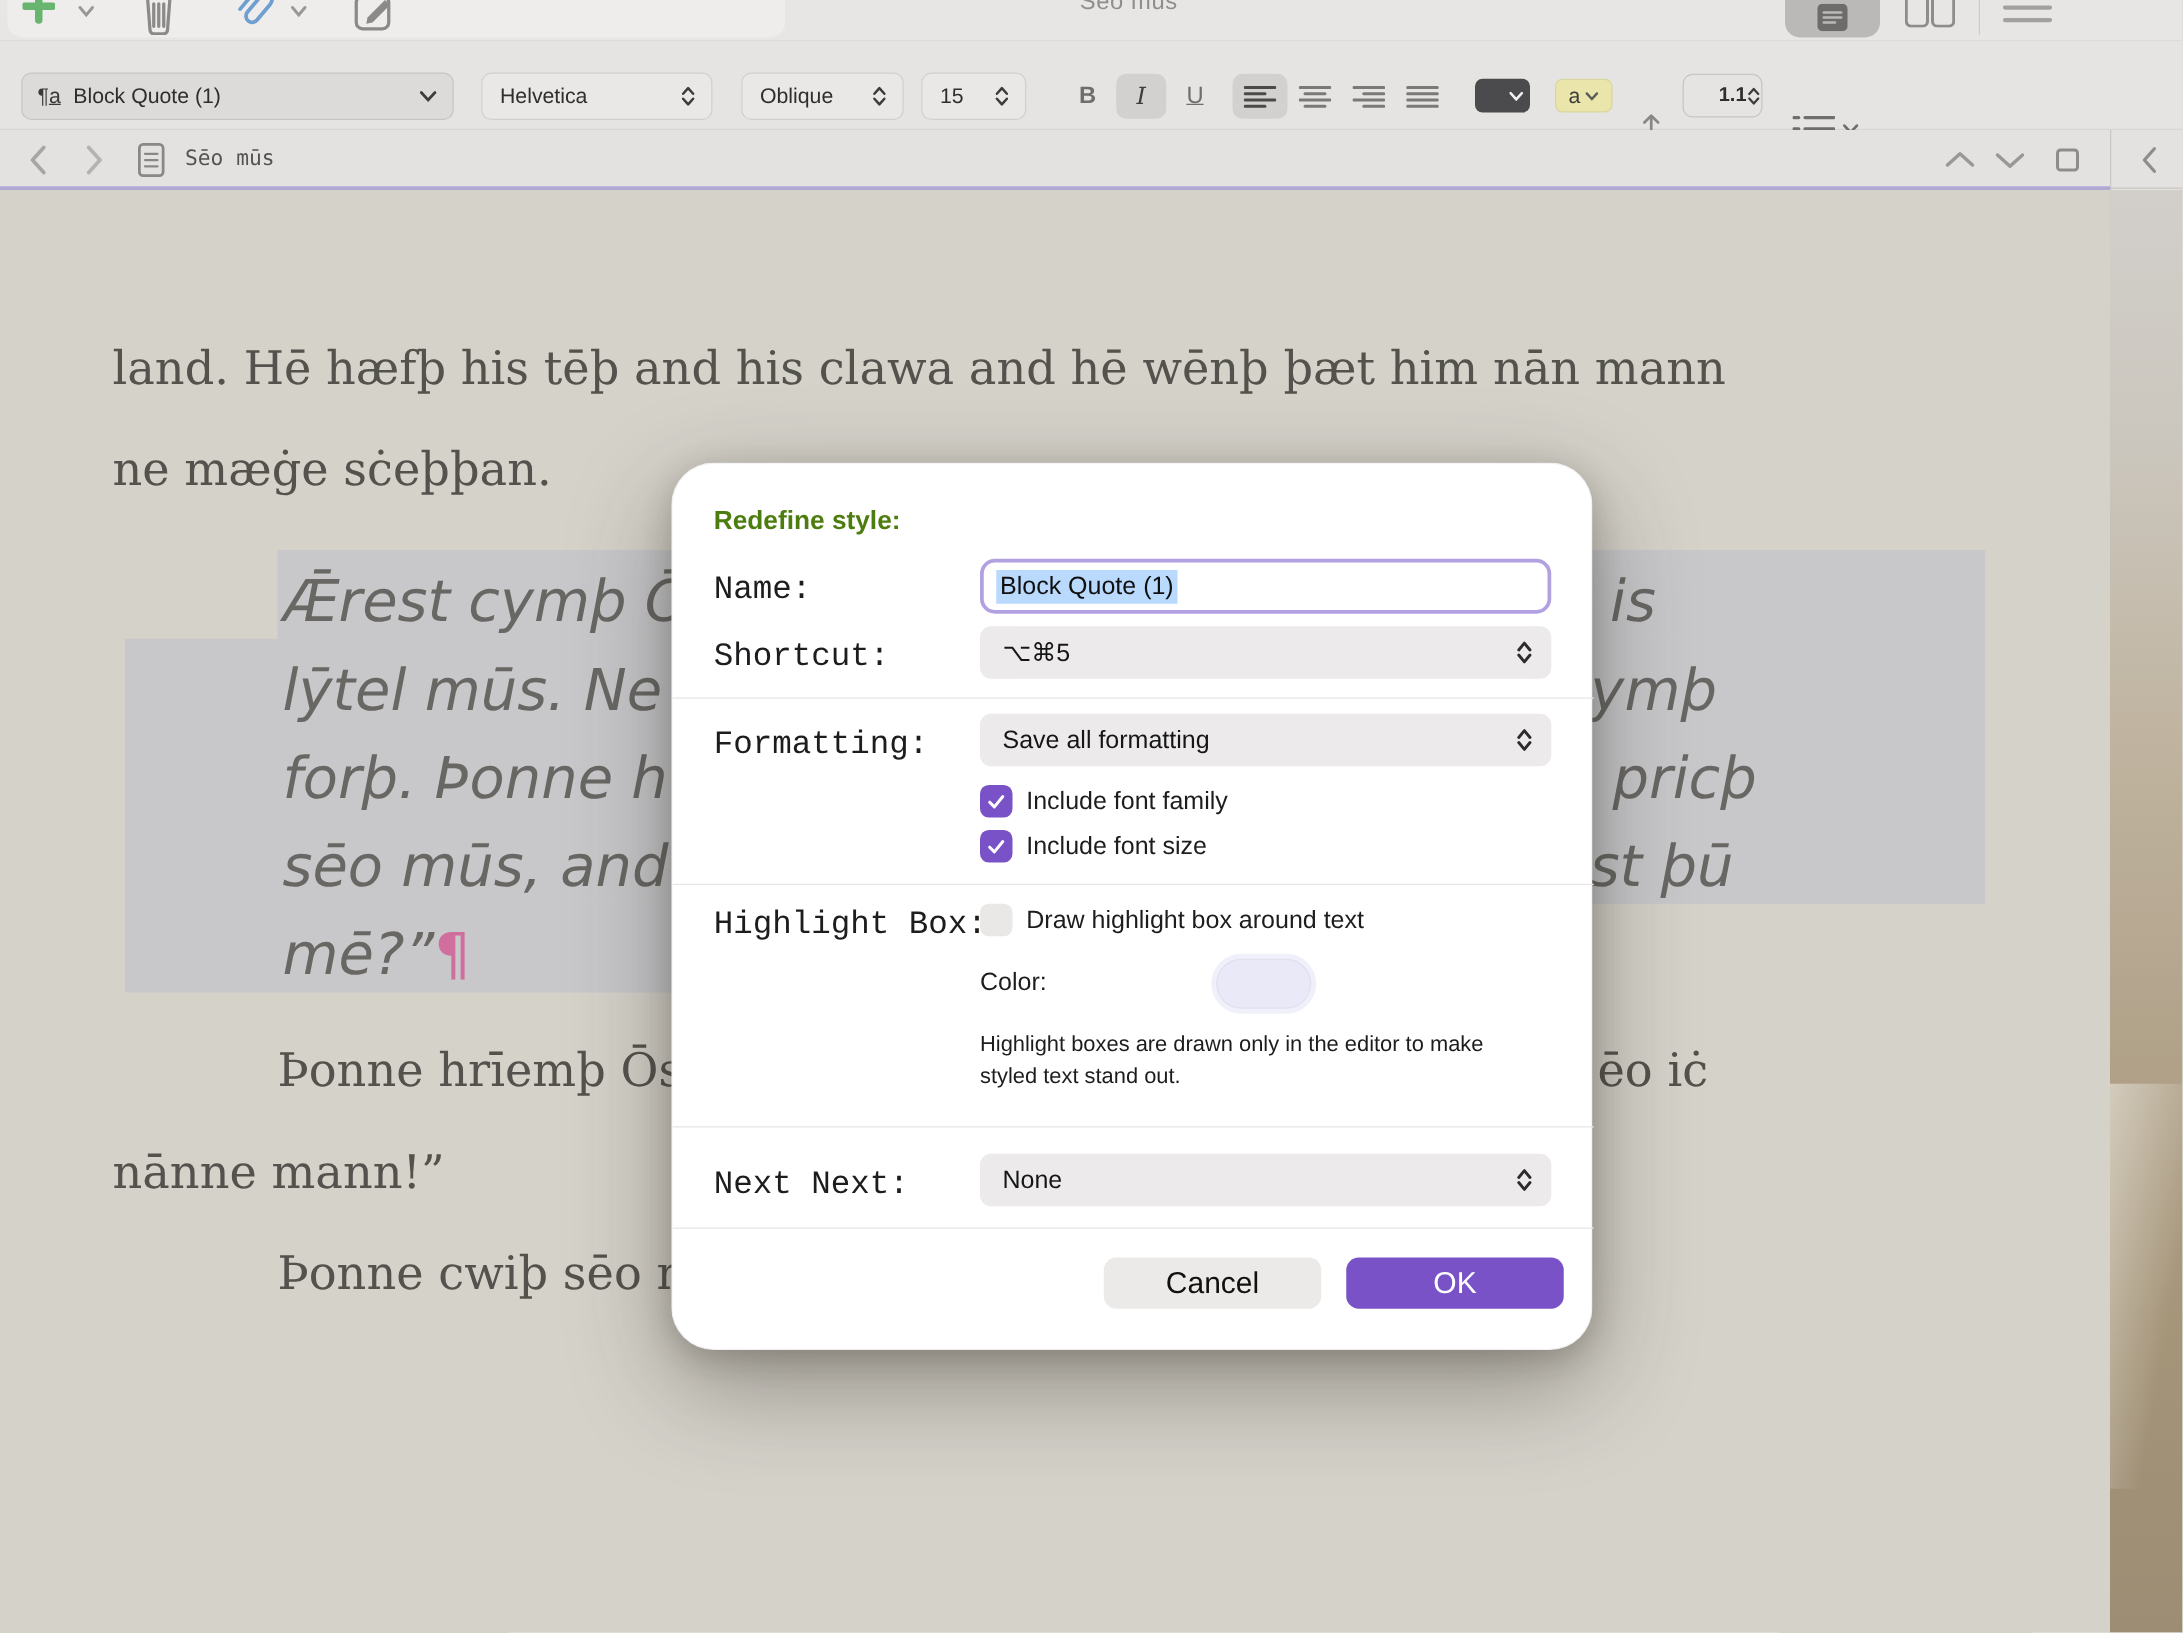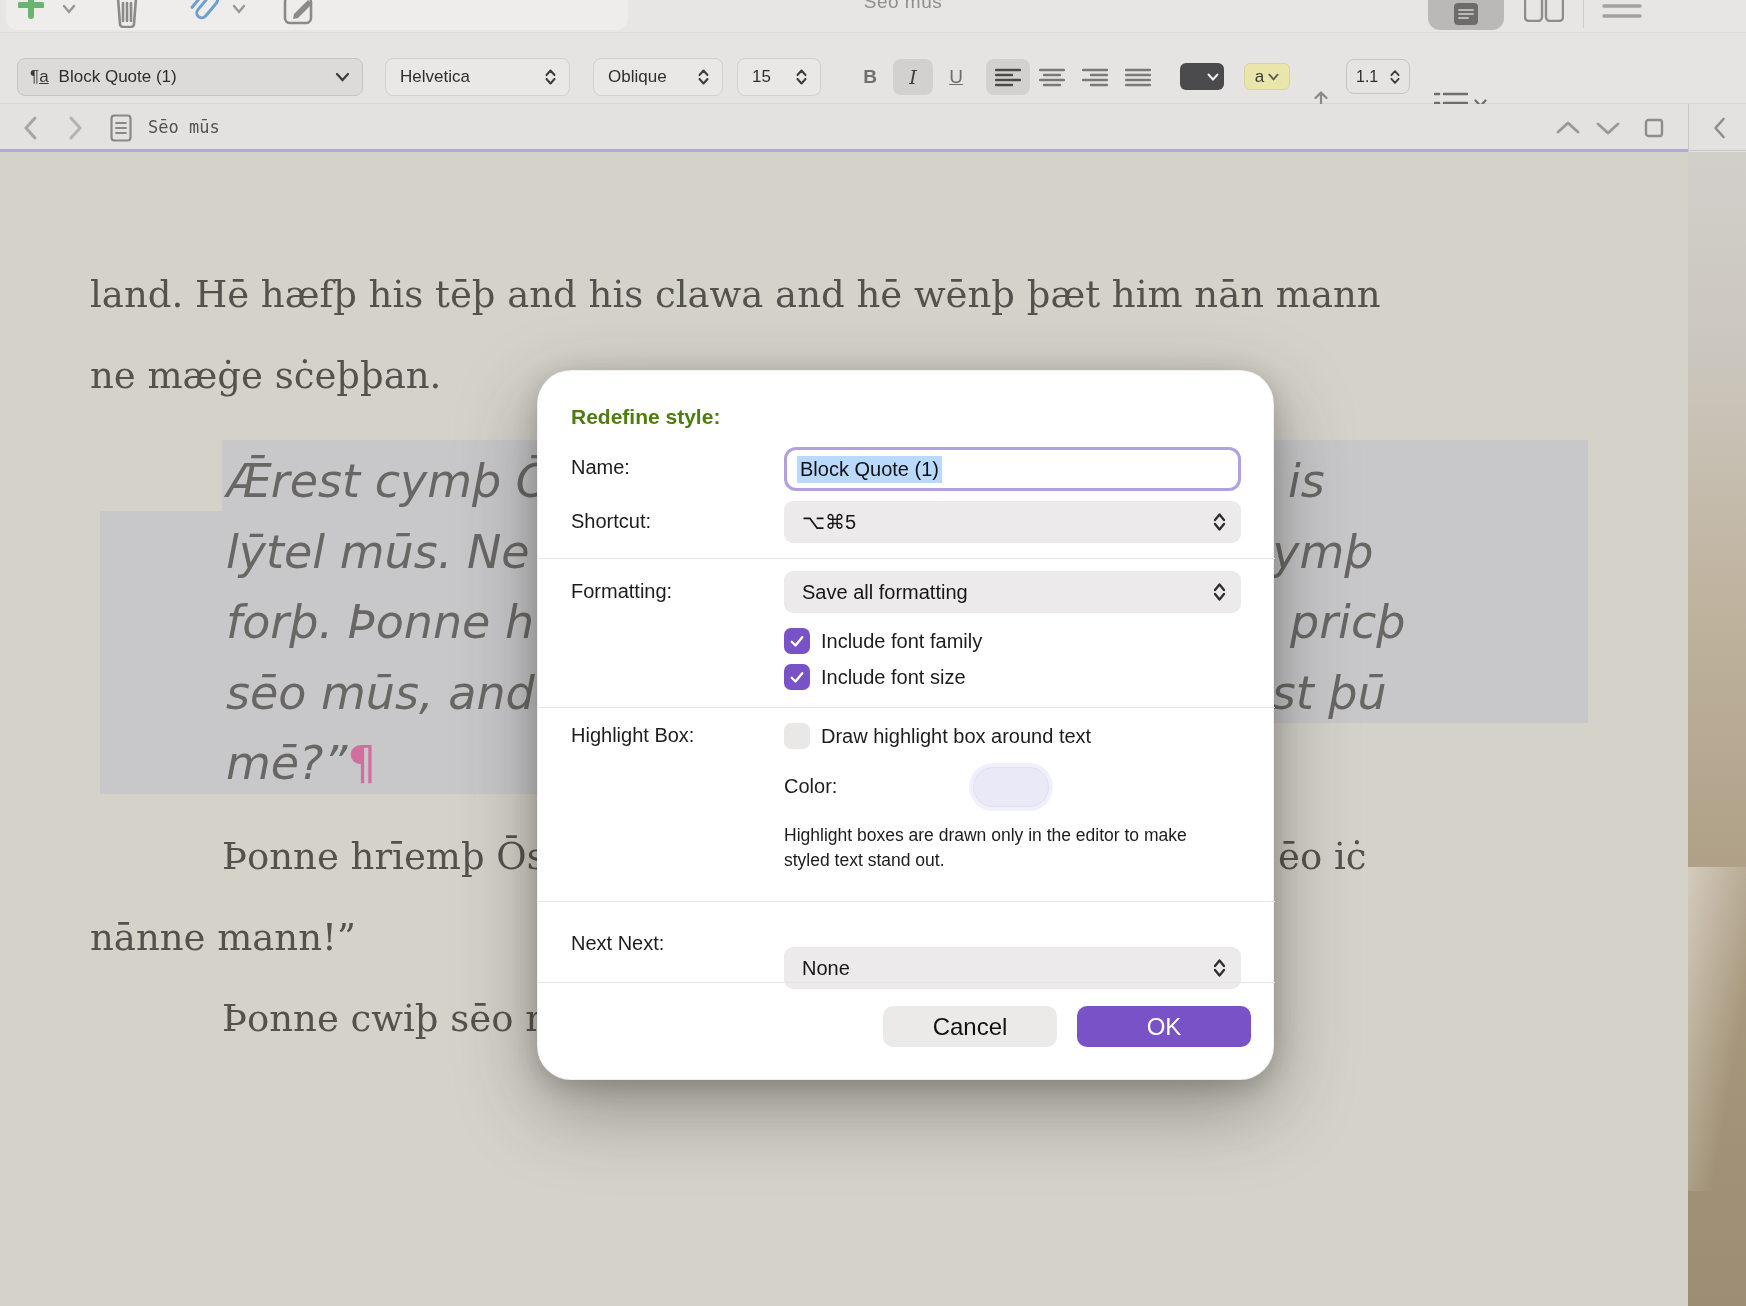--- a/index.html
+++ b/index.html
@@ -60,21 +60,21 @@
     color:#54524d;white-space:nowrap;}
   .quote-line{position:absolute;font-family:"DejaVu Sans","Liberation Sans",sans-serif;font-style:italic;
     font-size:46px;line-height:1;color:#686764;white-space:nowrap;}
   .pilcrow{font-style:normal;color:#d06e9d;}
 
   
   .dialog{left:537px;top:370px;width:737px;height:710px;background:#ffffff;border-radius:34px;
     box-shadow:0 28px 80px rgba(45,40,32,.40),0 6px 24px rgba(45,40,32,.22);
     border:1px solid rgba(0,0,0,.06);box-sizing:border-box;}
   .dlg-title{position:absolute;left:33px;top:34px;font-size:21px;font-weight:bold;color:#4d7c0f;}
-  .dlg-label{position:absolute;left:33px;font-size:20px;color:#1d1d1f;}
+  .dlg-label{position:absolute;left:33px;font-size:26px;color:#1d1d1f;font-family:Liberation Mono, monospace;}
   .dlg-sep{position:absolute;left:0;width:737px;height:1px;background:#e7e6e5;}
   .name-field{position:absolute;left:246px;top:76px;width:457px;height:44px;box-sizing:border-box;
     background:#fff;border:3.5px solid #b2a1e1;border-radius:12px;display:flex;align-items:center;padding-left:10px;}
   .name-field .seltext{font-size:20px;color:#101010;background:#b9d9fd;padding:2px 3px;}
   .dropdown{position:absolute;left:246px;width:457px;height:42px;box-sizing:border-box;background:#eceaea;
     border-radius:9px;display:flex;align-items:center;padding:0 14px 0 18px;font-size:20px;color:#161616;}
   .dropdown .stepper{margin-left:auto;display:flex;}
   .cb{position:absolute;width:26px;height:26px;border-radius:7px;box-sizing:border-box;
     display:flex;align-items:center;justify-content:center;}
   .cb.on{background:#7a52c8;}
@@ -260,21 +260,21 @@
           <path d="M1.5 1.5 L6 6.5 L10.5 1.5" stroke="#5a5a58" stroke-width="2" fill="none" stroke-linecap="round"></path>
         </svg>
     </div>
 
     <div class="tb-icon" style="left:1312px;top:57px;">
       <svg width="18" height="32" viewBox="0 0 18 32">
           <path d="M9 3 V29 M3.5 8 L9 2.5 L14.5 8 M3.5 24 L9 29.5 L14.5 24" stroke="#8a8886" stroke-width="2.2" fill="none" stroke-linecap="round" stroke-linejoin="round"></path>
         </svg>
     </div>
     <div class="lh-box">
-      <span style="margin-left:9px;">1.1</span>
+      <span style="margin-left:28px;font-weight:bold;">1.1</span>
       <span class="chev-right" style="margin-right:8px;">
         <svg width="12" height="18" viewBox="0 0 13 20">
             <path d="M2.5 8 L6.5 3.5 L10.5 8 M2.5 12 L6.5 16.5 L10.5 12" stroke="#3c3c3a" stroke-width="2" fill="none" stroke-linecap="round" stroke-linejoin="round"></path>
           </svg>
       </span>
     </div>
 
     <div class="tb-icon" style="left:1434px;top:58px;">
       <svg width="34" height="24" viewBox="0 0 34 24">
           <path d="M1 3 H5 M10 3 H33 M1 12 H5 M10 12 H33 M1 21 H5 M10 21 H33" stroke="#6f6e6c" stroke-width="2.6" stroke-linecap="round"></path>
@@ -380,21 +380,21 @@
     <div class="cb-label" style="left:283px;top:354px;">Draw highlight box around text</div>
 
     <div class="cb-label" style="left:246px;top:404px;">Color:</div>
     <div class="color-well"></div>
 
     <div class="note">Highlight boxes are drawn only in the editor to make styled text stand out.</div>
 
     <div class="dlg-sep" style="top:530px;"></div>
 
     <div class="dlg-label" style="top:561px;">Next Next:</div>
-    <div class="dropdown" style="top:576px;">
+    <div class="dropdown" style="top:552px;">
       <span>None</span>
       <span class="stepper">
         <svg width="15" height="24" viewBox="0 0 15 24">
             <path d="M3 10 L7.5 4.5 L12 10 M3 14 L7.5 19.5 L12 14" stroke="#2c2c2c" stroke-width="2.3" fill="none" stroke-linecap="round" stroke-linejoin="round"></path>
           </svg>
       </span>
     </div>
 
     <div class="dlg-sep" style="top:611px;"></div>
 

